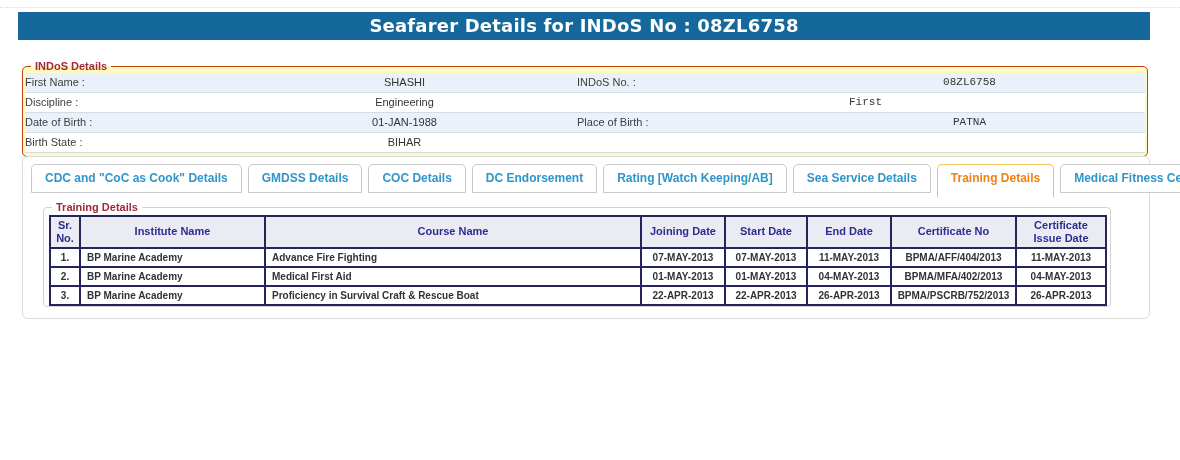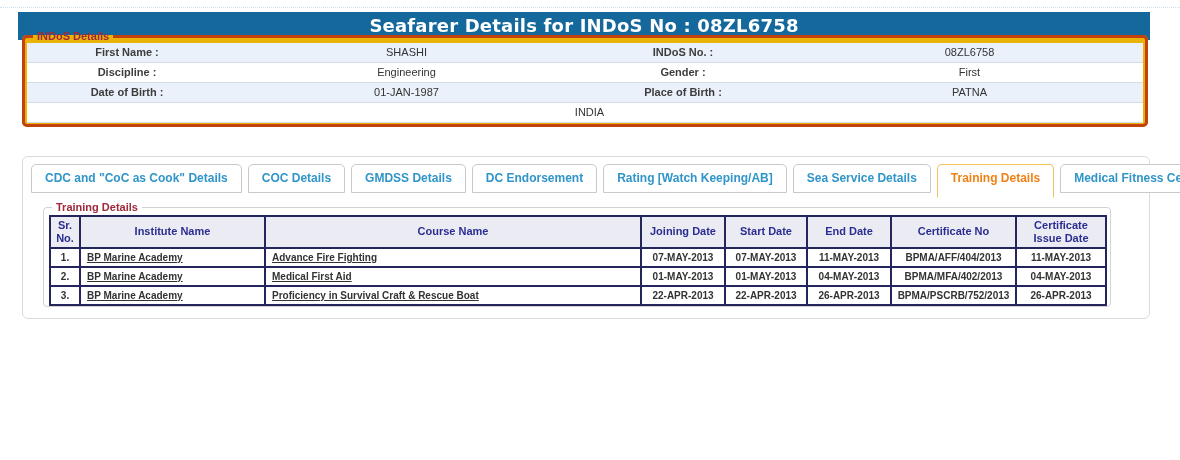--- a/index.html
+++ b/index.html
@@ -16,39 +16,39 @@
     position:absolute;left:18px;top:12px;width:1132px;height:28px;
     background:#14689b;color:#ffffff;text-align:center;
   }
   .topbar h1{
     margin:0;font-size:18px;line-height:28px;font-weight:bold;
     font-family:"DejaVu Sans","Liberation Sans",sans-serif;letter-spacing:.2px;
   }
   
   fieldset{box-sizing:border-box;margin:0;}
   .indos-fieldset{
-    position:absolute;left:22px;top:30px;width:1126px;height:97px;
-    border:3px solid #c2410c;border-radius:5px;padding:1px 2px 0 2px;background:#eab308;
+    position:absolute;left:22px;top:60px;width:1126px;height:97px;
+    border:1px solid #c2410c;border-radius:5px;padding:1px 2px 0 2px;background:#fef9c3;
   }
   legend{
     font-size:11px;font-weight:bold;color:#a0293a;
     margin-left:6px;padding:0 4px;
   }
   
   .indos-row{
     display:flex;height:19px;line-height:19px;font-size:11px;
     border-bottom:1px solid #d5dce4;background:#fff;
   }
   .indos-row.stripe{background:#eaf1fa;}
-  .indos-row .lbl{font-weight:bold;color:#3d3d3d;text-align:center;}
+  .indos-row .lbl{font-weight:normal;color:#3d3d3d;text-align:left;}
   .indos-row .val{color:#333333;text-align:center;}
   .c1{width:200px;}
   .c2{width:352px;padding-left:7px;box-sizing:border-box;}
   .c3{width:208px;}
-  .c4{flex:1;padding-left:9px;box-sizing:border-box;}
+  .c4{flex:1;padding-left:9px;box-sizing:border-box;font-family:Liberation Mono, monospace;}
   
   .tab-panel{
     position:absolute;left:22px;top:156px;width:1128px;height:163px;
     border:1px solid #dbdbdb;border-radius:6px;background:#fff;box-sizing:border-box;
   }
   .tabs{
     display:flex;gap:6px;align-items:flex-start;
     padding:7px 0 0 8px;
   }
   .tab{
@@ -71,21 +71,21 @@
     padding-left:12px;
   }
   table.training th{
     border:2px solid #23255c;background:#ebecf3;color:#2b2d91;
     font-size:11px;font-weight:bold;padding:2px 3px;line-height:1.18;text-align:center;
   }
   table.training td{
     border:2px solid #23255c;color:#333333;background:#fff;
     font-size:10px;font-weight:bold;padding:3px 4px;white-space:nowrap;text-align:center;
   }
-  table.training td.left{text-align:left;padding-left:6px;text-decoration:underline;}
+  table.training td.left{text-align:left;padding-left:6px;}
   col.w-sr{width:30px;} col.w-join{width:84px;} col.w-start{width:82px;}
   col.w-end{width:84px;} col.w-certno{width:125px;} col.w-certissue{width:90px;}
 </style>
 </head>
 <body>
 
 <div class="top-rule"></div>
 
 <div class="topbar">
   <h1>Seafarer Details for INDoS No : 08ZL6758</h1>
@@ -96,40 +96,40 @@
   <div id="indos-rows">
       <div class="indos-row stripe">
         <span class="lbl c1">First Name :</span>
         <span class="val c2">SHASHI</span>
         <span class="lbl c3">INDoS No. :</span>
         <span class="val c4">08ZL6758</span>
       </div>
       <div class="indos-row">
         <span class="lbl c1">Discipline :</span>
         <span class="val c2">Engineering</span>
-        <span class="lbl c3">Gender :</span>
         <span class="val c4">First</span>
       </div>
       <div class="indos-row stripe">
         <span class="lbl c1">Date of Birth :</span>
-        <span class="val c2">01-JAN-1987</span>
+        <span class="val c2">01-JAN-1988</span>
         <span class="lbl c3">Place of Birth :</span>
         <span class="val c4">PATNA</span>
       </div>
       <div class="indos-row">
-        <span class="val c4">INDIA</span>
+        <span class="lbl c1">Birth State :</span>
+        <span class="val c2">BIHAR</span>
       </div>
     </div>
 </fieldset>
 
 <div class="tab-panel">
   <div class="tabs" id="tabs">
       <div class="tab">CDC and "CoC as Cook" Details</div>
+      <div class="tab">GMDSS Details</div>
       <div class="tab">COC Details</div>
-      <div class="tab">GMDSS Details</div>
       <div class="tab">DC Endorsement</div>
       <div class="tab">Rating [Watch Keeping/AB]</div>
       <div class="tab">Sea Service Details</div>
       <div class="tab active">Training Details</div>
       <div class="tab">Medical Fitness Certificate</div>
     </div>
 
   <fieldset class="training-fieldset">
     <legend>Training Details</legend>
     <table class="training">

